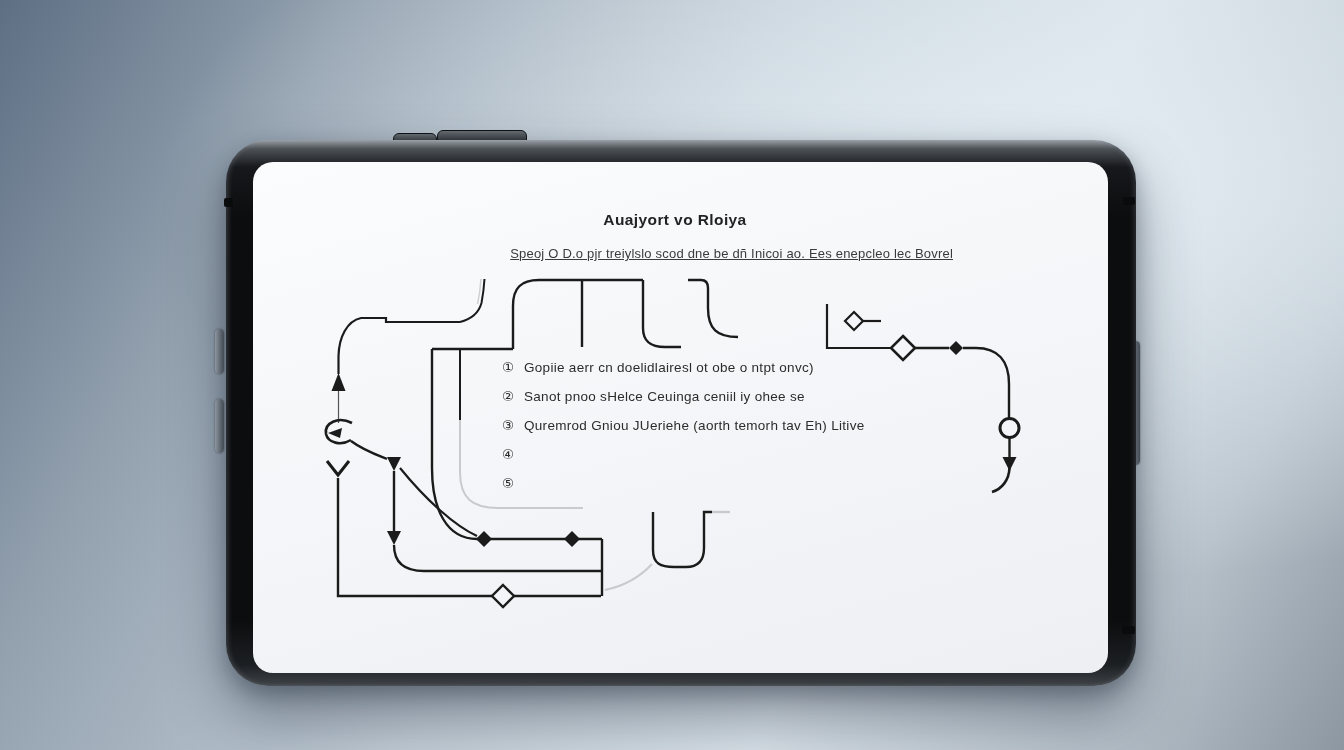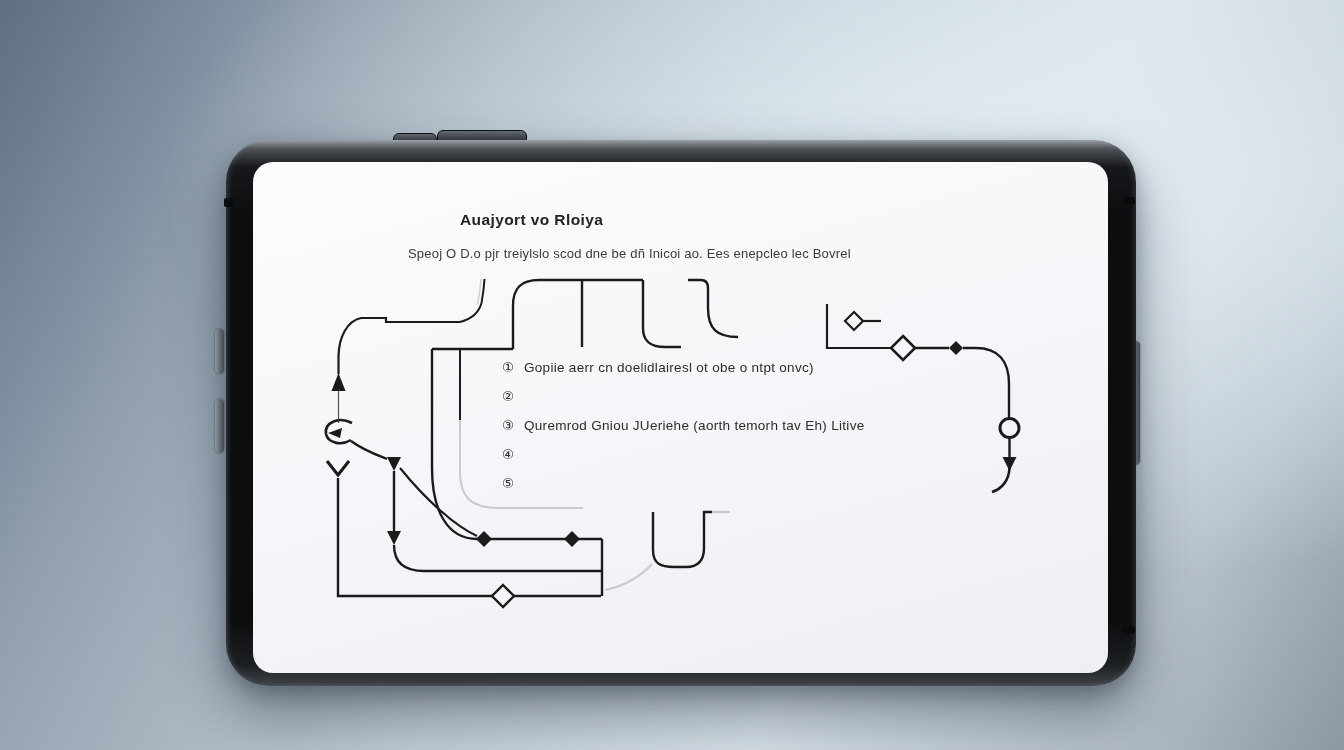--- a/index.html
+++ b/index.html
@@ -17,24 +17,24 @@
     background:linear-gradient(180deg,#9aa0a6 0%,#4d5257 1.6%,#16181b 5%,#0c0d0f 14%,#0c0d0f 88%,#1c1f22 96%,#3f4347 100%);
     box-shadow:inset 3px 0 5px -1px rgba(160,170,180,.28), inset -3px 0 5px -1px rgba(160,170,180,.22),
                0 30px 60px rgba(22,32,48,.42), 0 8px 20px rgba(22,32,48,.3);
   }
   .seam{position:absolute;background:#0a0b0d;border-radius:2px;}
   .screen{
     position:absolute;left:253px;top:162px;width:855px;height:511px;border-radius:20px;
     background:linear-gradient(165deg,#fbfcfd 0%,#f4f5f8 55%,#edeff3 100%);
   }
   #fc{position:absolute;left:0;top:0;pointer-events:none;}
-  .t-title{position:absolute;left:460px;top:211px;width:430px;
+  .t-title{position:absolute;left:460px;top:211px;width:430px;text-align:center;
     font-size:15.5px;font-weight:bold;color:#232323;letter-spacing:.4px;}
-  .t-sub{position:absolute;left:408px;top:246px;width:545px;text-align:left;
-    font-size:13px;color:#3b3b3b;letter-spacing:.2px;}
+  .t-sub{position:absolute;left:408px;top:246px;width:545px;text-align:right;
+    font-size:13px;color:#3b3b3b;letter-spacing:.2px;text-decoration:underline;}
   .list{position:absolute;left:502px;top:359px;}
   .row{display:flex;align-items:baseline;height:29px;}
   .num{font-size:13.5px;color:#2a2a2a;width:22px;flex:0 0 22px;}
   .txt{font-size:13.5px;color:#2c2c2c;letter-spacing:.3px;white-space:nowrap;}
 </style>
 </head>
 <body>
 
 <div id="stage">
 
@@ -112,20 +112,21 @@
   <div class="t-title">Auajyort vo Rloiya</div>
   <div class="t-sub">Speoj O D.o pjr treiylslo scod dne be dñ Inicoi ao.  Ees enepcleo lec Bovrel</div>
 
   <div class="list">
     <div class="row">
       <span class="num">①</span>
       <span class="txt">Gopiie aerr cn doelidlairesl ot obe o ntpt onvc)</span>
     </div>
     <div class="row">
       <span class="num">②</span>
+      <span class="txt">Sanot pnoo sHelce Ceuinga ceniil iy ohee se</span>
     </div>
     <div class="row">
       <span class="num">③</span>
       <span class="txt">Quremrod Gniou JUeriehe (aorth temorh tav Eh) Litive</span>
     </div>
     <div class="row">
       <span class="num">④</span>
     </div>
     <div class="row">
       <span class="num">⑤</span>

